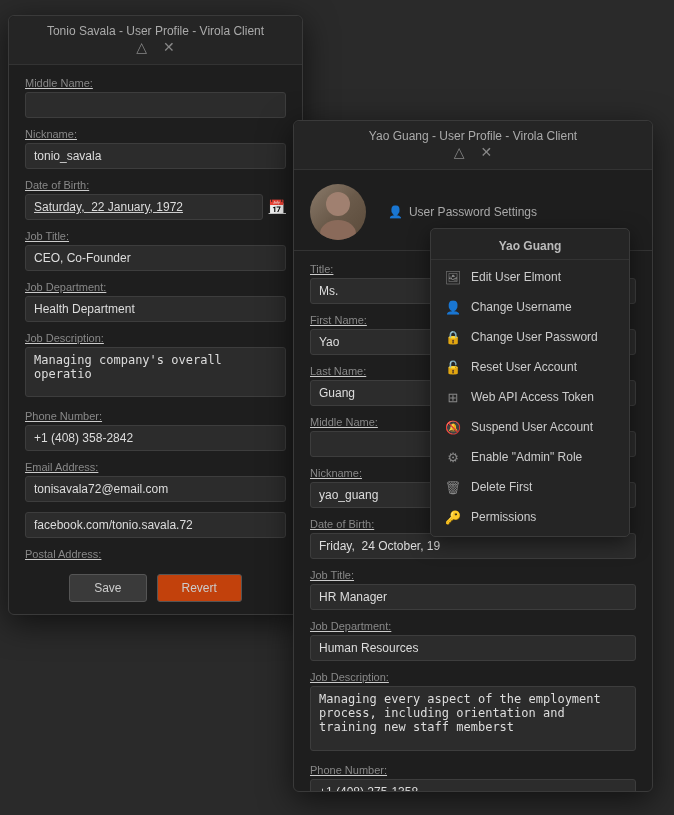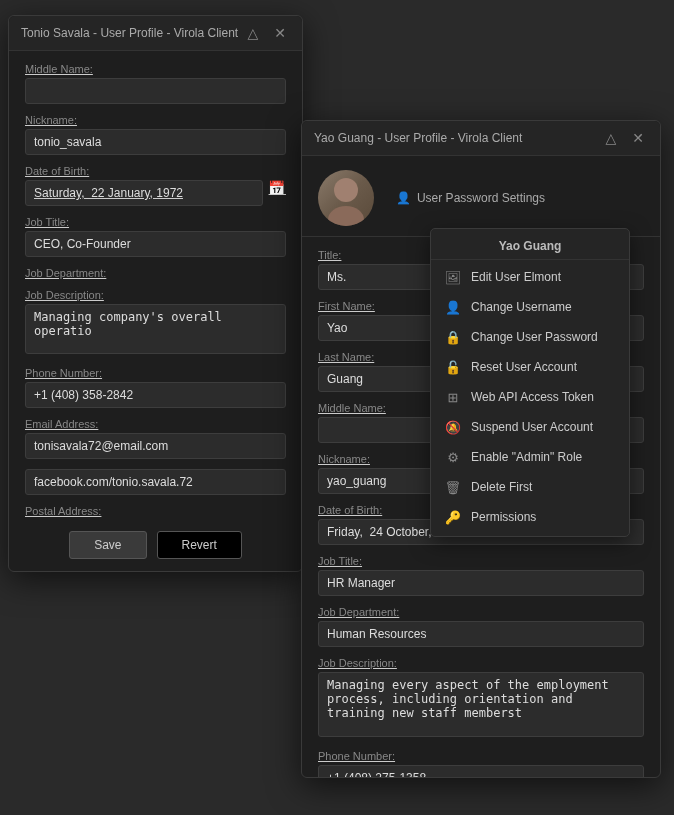--- a/index.html
+++ b/index.html
@@ -24,20 +24,21 @@
     }
 
     .window-titlebar {
       display: flex;
       align-items: center;
       justify-content: space-between;
       padding: 8px 12px;
       background: #252525;
       border-bottom: 1px solid #333;
       border-radius: 6px 6px 0 0;
+      flex-direction: column;
     }
 
     .window-title {
       font-size: 12px;
       color: #aaa;
     }
 
     .window-controls {
       display: flex;
       gap: 8px;
@@ -109,28 +110,28 @@
       font-size: 12px;
     }
 
     .btn-save {
       background: #3a3a3a;
       color: #ccc;
       border: 1px solid #555;
     }
 
     .btn-revert {
-      background: #000000;
+      background: #c2410c;
       color: #ccc;
       border: 1px solid #555;
     }
 
     
     #window-yao {
-      left: 301px;
+      left: 293px;
       top: 120px;
       width: 360px;
     }
 
     .profile-header {
       display: flex;
       align-items: center;
       gap: 14px;
       padding: 14px 16px 10px;
       border-bottom: 1px solid #333;
@@ -213,20 +214,21 @@
     }
 
     
     #window-yao .window-content {
       max-height: 540px;
       overflow-y: auto;
     }
 
     .date-input-wrap {
       display: flex;
+      align-items: center;
     }
     .date-input-wrap .field-input {
       flex: 1;
     }
     .calendar-icon {
       margin-left: 6px;
       color: #666;
       font-size: 14px;
       cursor: pointer;
     }
@@ -262,20 +264,21 @@
       </div>
     </div>
 
     <div class="field-group">
       <div class="field-label">Job Title:</div>
       <input class="field-input" type="text" value="CEO, Co-Founder" style="">
     </div>
 
     <div class="field-group">
       <div class="field-label">Job Department:</div>
+      <input class="field-input" type="text" value="Health Department" style="">
     </div>
 
     <div class="field-group">
       <div class="field-label">Job Description:</div>
       <textarea class="field-input" style="">Managing company's overall operatio</textarea>
     </div>
 
     <div class="field-group">
       <div class="field-label">Phone Number:</div>
       <input class="field-input" type="text" value="+1 (408) 358-2842" style="">

